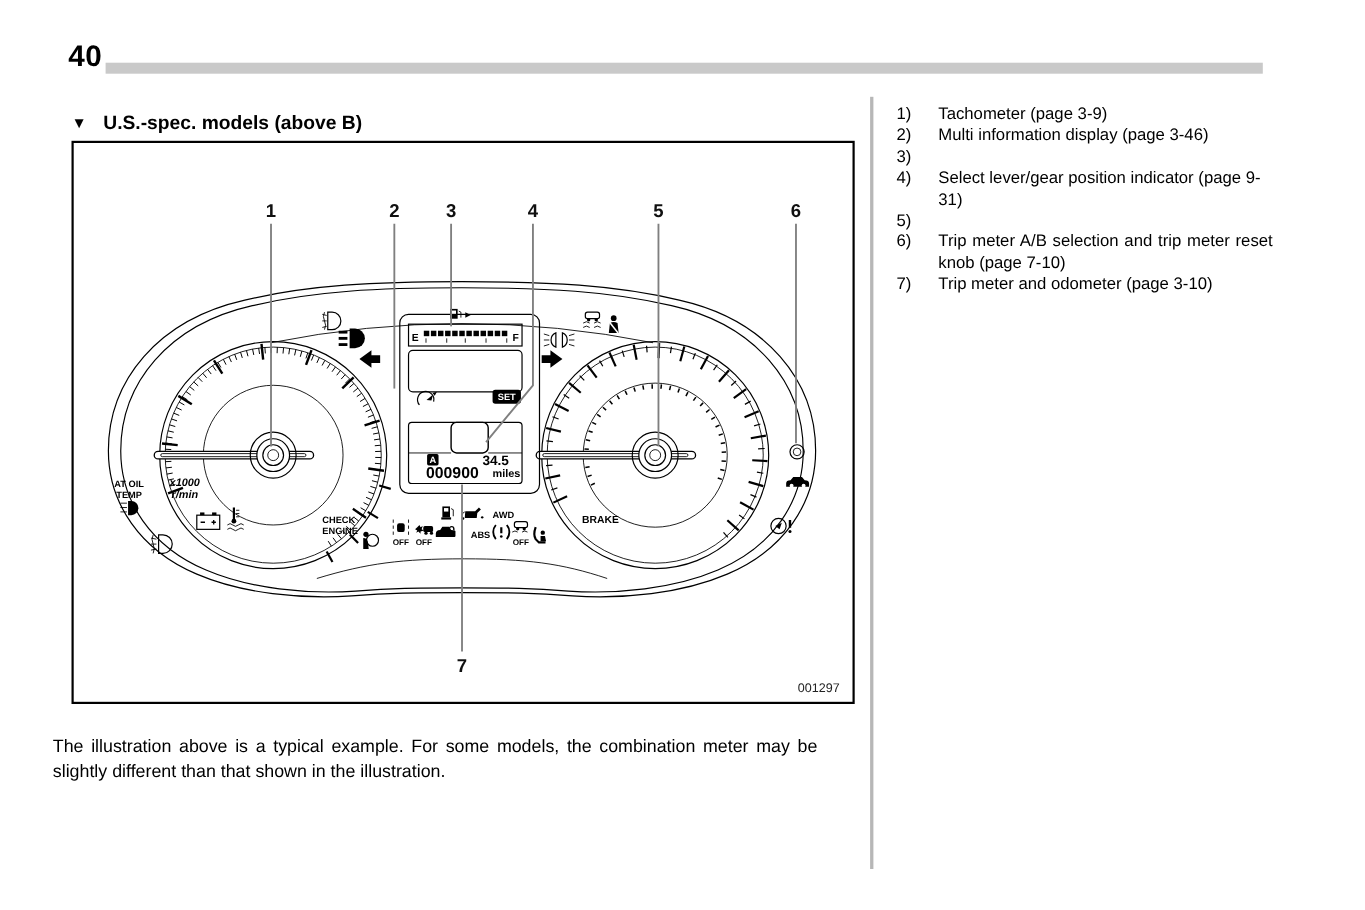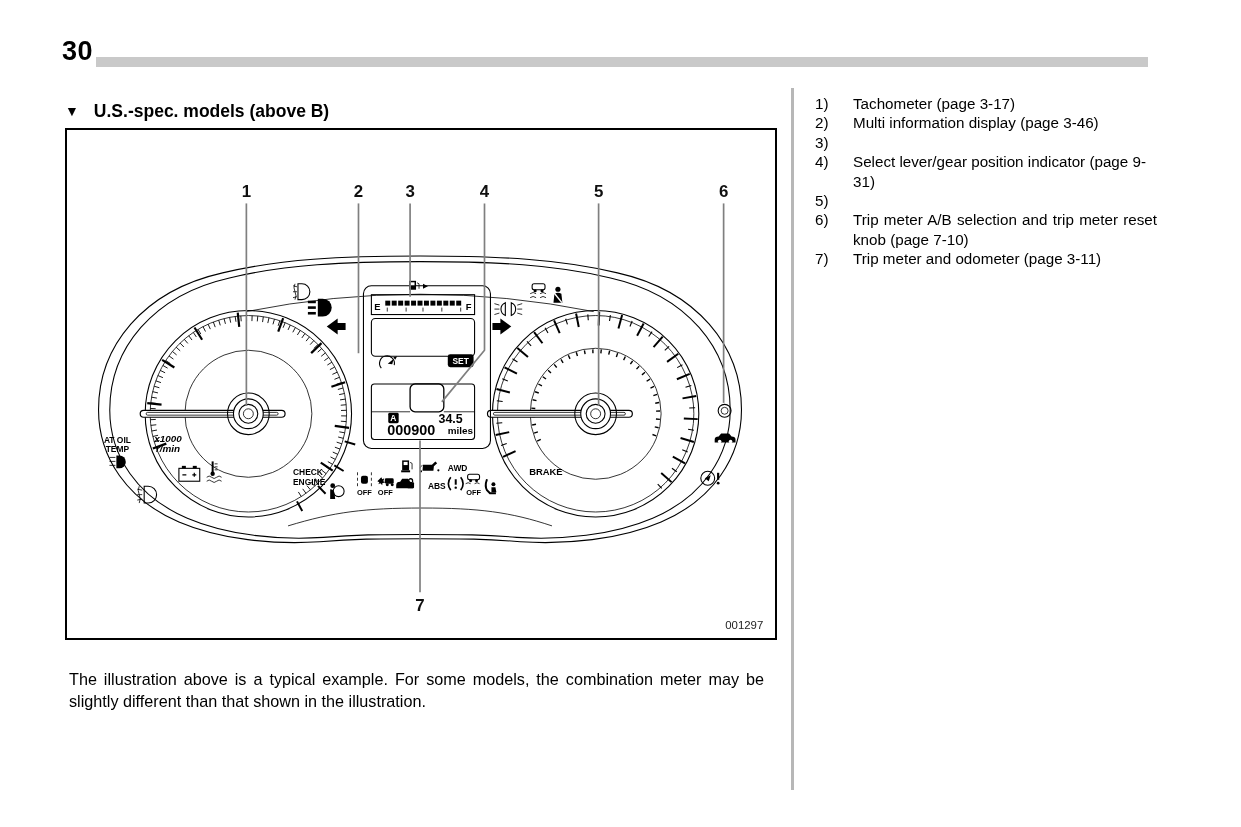--- a/index.html
+++ b/index.html
@@ -4,39 +4,39 @@
 <style>
   html,body{margin:0;padding:0;background:#fff;}
   .page{position:relative;width:1241px;height:827px;background:#fff;overflow:hidden;
         font-family:"Liberation Sans",sans-serif;color:#000;}
   .page-number{position:absolute;left:62px;top:36px;font-size:27px;font-weight:bold;letter-spacing:0.5px;}
   .top-rule{position:absolute;left:96px;top:57px;width:1052px;height:10px;background:#c9c9c9;}
   .section-heading{position:absolute;left:65px;top:101px;font-size:17.5px;font-weight:bold;display:flex;align-items:center;}
   .tri{display:inline-block;font-size:14px;margin-right:15px;transform:translateY(-1px);}
   .figure-box{position:absolute;left:65px;top:128px;width:708px;height:508px;border:2px solid #000;background:#fff;}
   .figure-box svg{display:block;width:708px;height:508px;}
-  .caption{position:absolute;left:69px;top:653px;width:695px;font-size:16.2px;line-height:21.5px;text-align:justify;}
+  .caption{position:absolute;left:48px;top:653px;width:695px;font-size:16.2px;line-height:21.5px;text-align:justify;}
   .v-divider{position:absolute;left:791px;top:88px;width:3px;height:702px;background:#b7b7b7;}
   .legend{position:absolute;left:815px;top:94px;width:342px;font-size:15.2px;line-height:19.4px;}
   .lg-item{display:grid;grid-template-columns:38px 1fr;}
   .lg-text.justify{text-align:justify;}
   
   .ln{stroke:#000;fill:none;stroke-width:1.1px;}
   .thin{stroke:#000;fill:none;stroke-width:0.8px;}
   .blk{fill:#000;stroke:none;}
   .leader{stroke:#7f7f7f;stroke-width:1.7px;fill:none;}
   .callout{font-size:17px;font-weight:bold;fill:#101010;}
   .small-b{font-weight:bold;fill:#000;}
 </style>
 </head>
 <body>
 
 <div class="page">
 
-  <div class="page-number">30</div>
+  <div class="page-number">40</div>
   <div class="top-rule"></div>
 
   <div class="section-heading">
     <span class="tri">▼</span>
     <span>U.S.-spec. models (above B)</span>
   </div>
 
   <div class="figure-box">
     <svg viewBox="0 0 712 512">
 
@@ -450,21 +450,21 @@
     </svg>
   </div>
 
   <p class="caption">The illustration above is a typical example. For some models, the combination meter may be slightly different than that shown in the illustration.</p>
 
   <div class="v-divider"></div>
 
   <div class="legend">
     <div class="lg-item">
       <span class="lg-num">1)</span>
-      <span class="lg-text">Tachometer (page 3-17)</span>
+      <span class="lg-text">Tachometer (page 3-9)</span>
     </div>
     <div class="lg-item">
       <span class="lg-num">2)</span>
       <span class="lg-text">Multi information display (page 3-46)</span>
     </div>
     <div class="lg-item">
       <span class="lg-num">3)</span>
     </div>
     <div class="lg-item">
       <span class="lg-num">4)</span>
@@ -472,17 +472,17 @@
     </div>
     <div class="lg-item">
       <span class="lg-num">5)</span>
     </div>
     <div class="lg-item">
       <span class="lg-num">6)</span>
       <span class="lg-text justify">Trip meter A/B selection and trip meter reset knob (page 7-10)</span>
     </div>
     <div class="lg-item">
       <span class="lg-num">7)</span>
-      <span class="lg-text">Trip meter and odometer (page 3-11)</span>
+      <span class="lg-text">Trip meter and odometer (page 3-10)</span>
     </div>
   </div>
 
 </div>
 
 </body></html>

